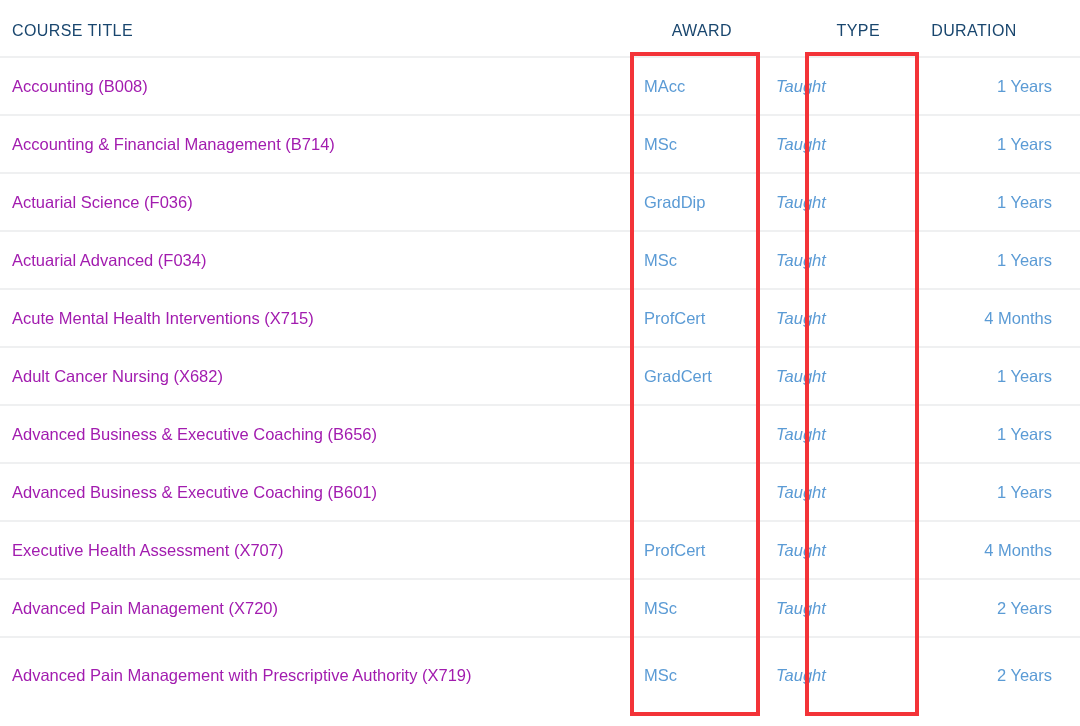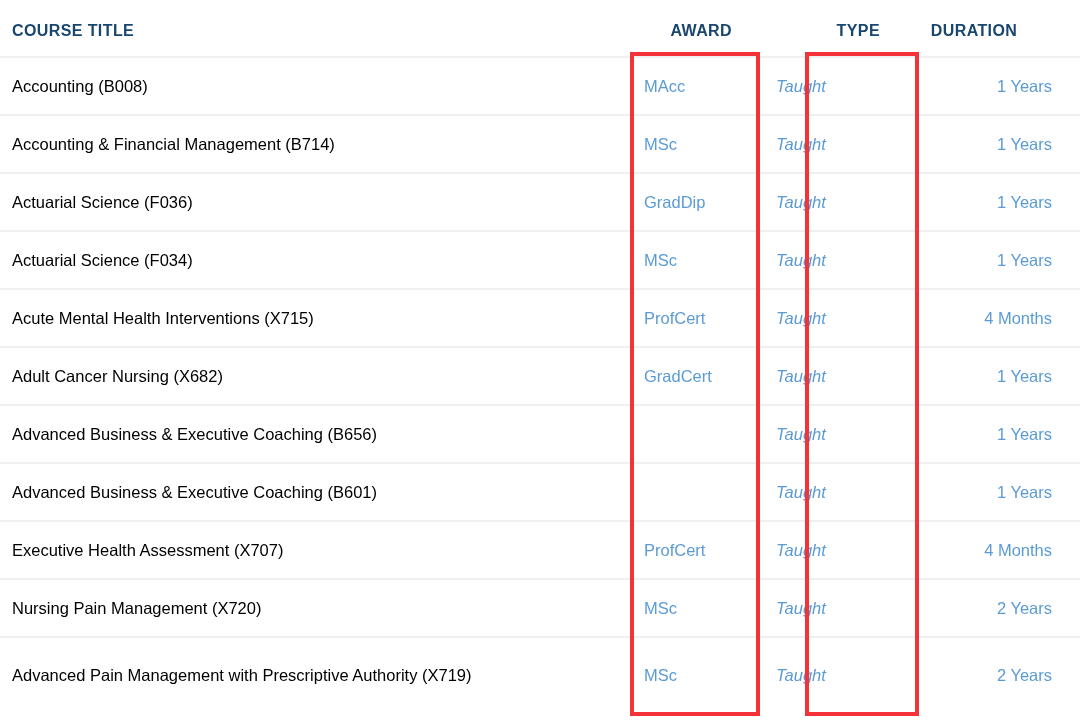--- a/index.html
+++ b/index.html
@@ -30,21 +30,21 @@
     table-layout: fixed;
   }
 
   table.course-table col.col-title    { width: 630px; }
   table.course-table col.col-award    { width: 132px; }
   table.course-table col.col-type     { width: 120px; }
   table.course-table col.col-duration { width: 198px; }
 
   thead th {
     font-size: 16px;
-    font-weight: bold;
+    font-weight: normal;
     letter-spacing: 0.4px;
     color: #19466e;
     padding: 0 14px 16px 14px;
     height: 57px;
     vertical-align: bottom;
     border: none;
     background: #ffffff;
   }
   thead th.h-title    { text-align: left;  padding-left: 12px; }
   thead th.h-award    { text-align: right; padding-right: 30px; }
@@ -59,21 +59,21 @@
     padding: 6px 14px;
     vertical-align: middle;
     line-height: 1.35;
   }
   tbody td.c-title {
     text-align: left;
     padding-left: 12px;
     padding-right: 20px;
   }
   tbody td.c-title a {
-    color: #000000;
+    color: #a21caf;
     text-decoration: none;
   }
   tbody td.c-award    { text-align: left; padding-right: 30px; }
   tbody td.c-type     { padding-right: 2px; font-style: italic; }
   tbody td.c-duration { text-align: right; padding-right: 28px; }
 
   tbody tr.tall td { height: 75px; margin-top: 35px; }
 
   
   .annot-box {
@@ -128,21 +128,21 @@
         <td class="c-type">Taught</td>
         <td class="c-duration">1 Years</td>
       </tr>
       <tr>
         <td class="c-title"><a href="#">Actuarial Science (F036)</a></td>
         <td class="c-award">GradDip</td>
         <td class="c-type">Taught</td>
         <td class="c-duration">1 Years</td>
       </tr>
       <tr>
-        <td class="c-title"><a href="#">Actuarial Science (F034)</a></td>
+        <td class="c-title"><a href="#">Actuarial Advanced (F034)</a></td>
         <td class="c-award">MSc</td>
         <td class="c-type">Taught</td>
         <td class="c-duration">1 Years</td>
       </tr>
       <tr>
         <td class="c-title"><a href="#">Acute Mental Health Interventions (X715)</a></td>
         <td class="c-award">ProfCert</td>
         <td class="c-type">Taught</td>
         <td class="c-duration">4 Months</td>
       </tr>
@@ -164,21 +164,21 @@
         <td class="c-type">Taught</td>
         <td class="c-duration">1 Years</td>
       </tr>
       <tr>
         <td class="c-title"><a href="#">Executive Health Assessment (X707)</a></td>
         <td class="c-award">ProfCert</td>
         <td class="c-type">Taught</td>
         <td class="c-duration">4 Months</td>
       </tr>
       <tr>
-        <td class="c-title"><a href="#">Nursing Pain Management (X720)</a></td>
+        <td class="c-title"><a href="#">Advanced Pain Management (X720)</a></td>
         <td class="c-award">MSc</td>
         <td class="c-type">Taught</td>
         <td class="c-duration">2 Years</td>
       </tr>
       <tr class="tall">
         <td class="c-title"><a href="#">Advanced Pain Management with Prescriptive Authority (X719)</a></td>
         <td class="c-award">MSc</td>
         <td class="c-type">Taught</td>
         <td class="c-duration">2 Years</td>
       </tr>

